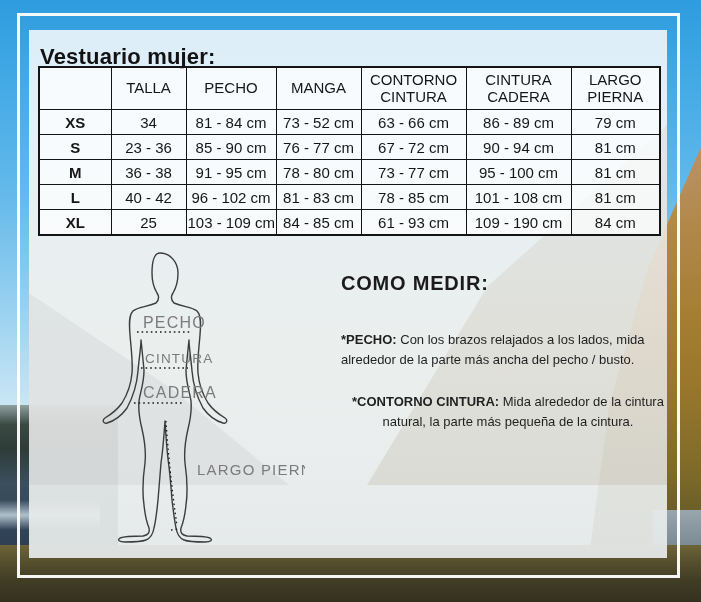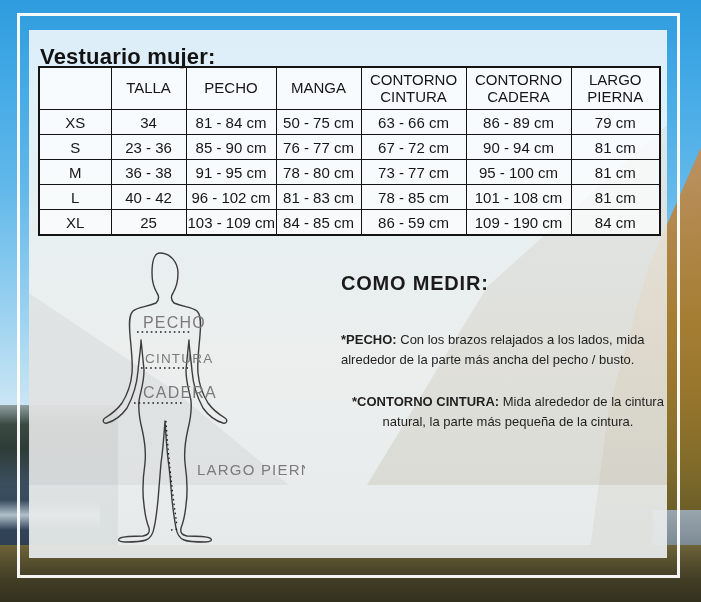--- a/index.html
+++ b/index.html
@@ -46,21 +46,21 @@
     color:#121212;letter-spacing:.2px;margin-top:8px;}
   
   table.sizes{position:absolute;left:9px;top:36px;width:621px;
     border-collapse:collapse;table-layout:fixed;
     background:rgba(255,255,255,.72);
     font-size:15px;color:#161616;text-align:center;}
   table.sizes,table.sizes th,table.sizes td{border:1.6px solid #141414;}
   table.sizes{border-width:2px;}
   table.sizes th{height:41px;font-weight:400;line-height:1.12;padding:0 6px;}
   table.sizes td{height:24px;padding:0 1px;white-space:nowrap;}
-  table.sizes td.size{font-weight:400;}
+  table.sizes td.size{font-weight:700;}
   
   .figure-svg{position:absolute;left:64px;top:213px;}
   .outline{fill:none;stroke:#3d3d3d;stroke-width:1.4;stroke-linejoin:round;}
   .dotline{fill:none;stroke:#1c1c1c;stroke-width:1.3;stroke-dasharray:1.6 3;}
   .figlabel{fill:#7b7b7b;letter-spacing:1.2px;}
   
   .medir-head{position:absolute;left:312px;top:242px;font-size:20px;
     font-weight:600;color:#1b1b1b;letter-spacing:.8px;}
   .instr{position:absolute;left:312px;width:334px;font-size:13px;
     line-height:1.5;color:#1f1f1f;}
@@ -95,28 +95,28 @@
         <col style="width:105px">
       <col style="width:89px">
     </colgroup>
     <tbody>
         <tr>
       <th></th>
       <th>TALLA</th>
       <th>PECHO</th>
       <th>MANGA</th>
       <th>CONTORNO CINTURA</th>
-      <th>CONTORNO CADERA</th>
+      <th>CINTURA CADERA</th>
       <th>LARGO PIERNA</th>
     </tr>
     <tr>
       <td class="size">XS</td>
       <td>34</td>
       <td>81 - 84 cm</td>
-      <td>50 - 75 cm</td>
+      <td>73 - 52 cm</td>
       <td>63 - 66 cm</td>
       <td>86 - 89 cm</td>
       <td>79 cm</td>
     </tr>
     <tr>
       <td class="size">S</td>
       <td>23 - 36</td>
       <td>85 - 90 cm</td>
       <td>76 - 77 cm</td>
       <td>67 - 72 cm</td>
@@ -139,21 +139,21 @@
       <td>81 - 83 cm</td>
       <td>78 - 85 cm</td>
       <td>101 - 108 cm</td>
       <td>81 cm</td>
     </tr>
     <tr>
       <td class="size">XL</td>
       <td>25</td>
       <td>103 - 109 cm</td>
       <td>84 - 85 cm</td>
-      <td>86 - 59 cm</td>
+      <td>61 - 93 cm</td>
       <td>109 - 190 cm</td>
       <td>84 cm</td>
     </tr>
   </tbody>
     </table>
 
   <svg class="figure-svg" width="212" height="307" viewBox="0 0 212 307">
     <path class="outline" d="
       M 67 10
       C 77 10 85 19 85 30

